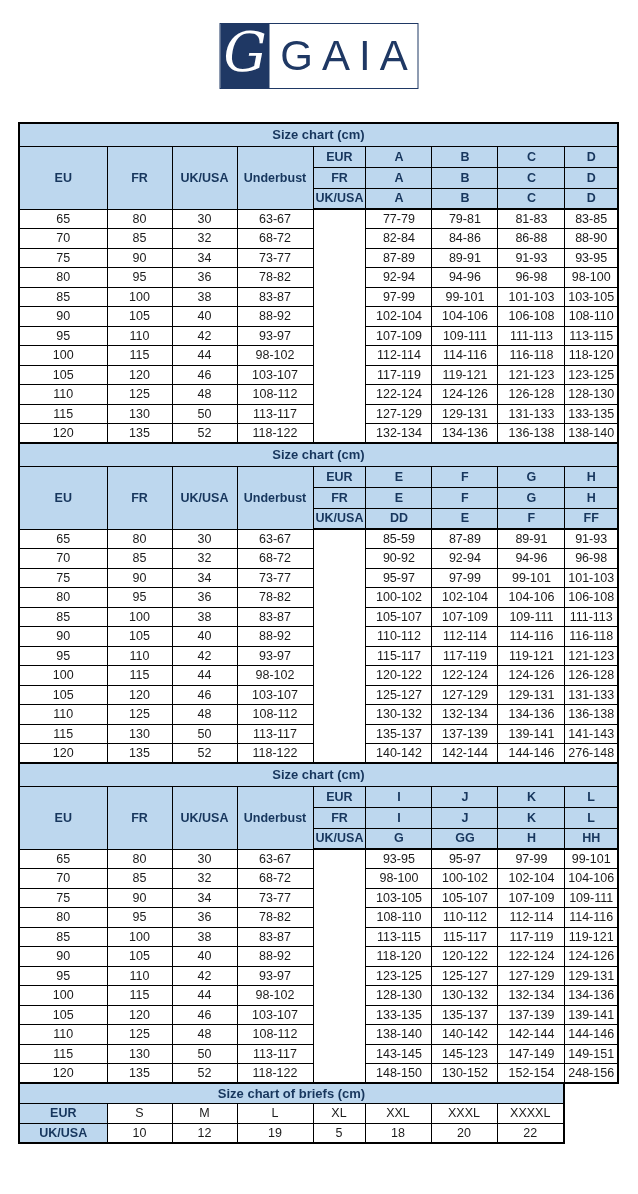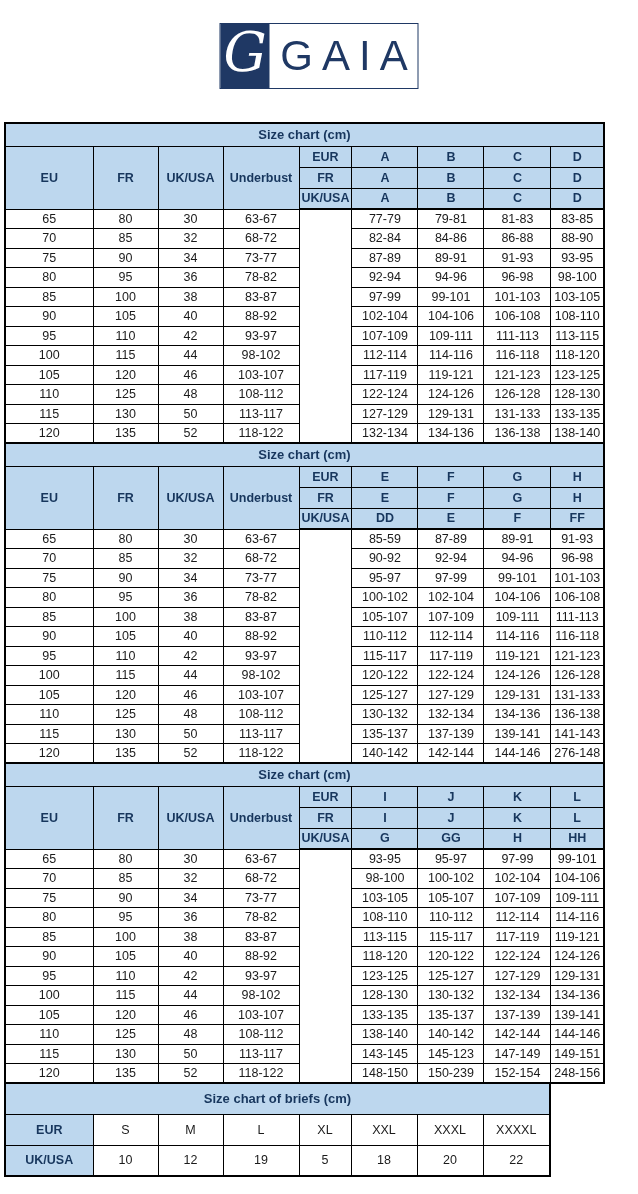--- a/index.html
+++ b/index.html
@@ -19,33 +19,33 @@
     display:flex; align-items:center; justify-content:center;
     font-family:"DejaVu Serif", serif; font-style:italic;
     font-size:54px; line-height:1; padding-bottom:6px;
   }
   .logo-brand {
     flex:1; display:flex; align-items:center; justify-content:center;
     color:#1F3864; font-size:42px; letter-spacing:9px;
     padding-left:10px; font-weight:normal; transform:scaleY(1.02);
   }
   
-  .sheet { position:absolute; top:122px; left:4px; }
+  .sheet { position:absolute; top:122px; left:18px; }
   table { border-collapse:collapse; table-layout:fixed; border:2px solid #000; background:#fff; }
   table + table { margin-top:-2px; }
   td {
     border:1px solid #000; padding:0 2px; text-align:center; vertical-align:middle;
     font-size:12.5px; color:#1b1b1b; height:19.5px; overflow:hidden; white-space:nowrap;
   }
   td.blue { background:#BDD7EE; color:#17365D; font-weight:bold; }
   tr.title-row td { height:23px; font-size:13px; }
   tr.cup-hdr td { height:21px; }
   tr.cup-hdr-last td { border-bottom:2px solid #000; }
   td.gap { border-top:none; border-bottom:none; background:#fff; }
-  table.briefs td { height:31px; }
+  table.briefs td { height:20px; }
 </style>
 </head>
 <body>
 
 <div class="page">
 
   <div class="logo-box">
     <div class="logo-monogram">
       <span>G</span>
     </div>
@@ -565,21 +565,21 @@
             <td>147-149</td>
             <td>149-151</td>
           </tr>
           <tr>
             <td>120</td>
             <td>135</td>
             <td>52</td>
             <td>118-122</td>
             <td class="gap"></td>
             <td>148-150</td>
-            <td>150-239</td>
+            <td>130-152</td>
             <td>152-154</td>
             <td>248-156</td>
           </tr>
         </tbody>
       </table>
       <table class="briefs">
         <colgroup>
           <col style="width: 88px;">
           <col style="width: 65px;">
           <col style="width: 65px;">

